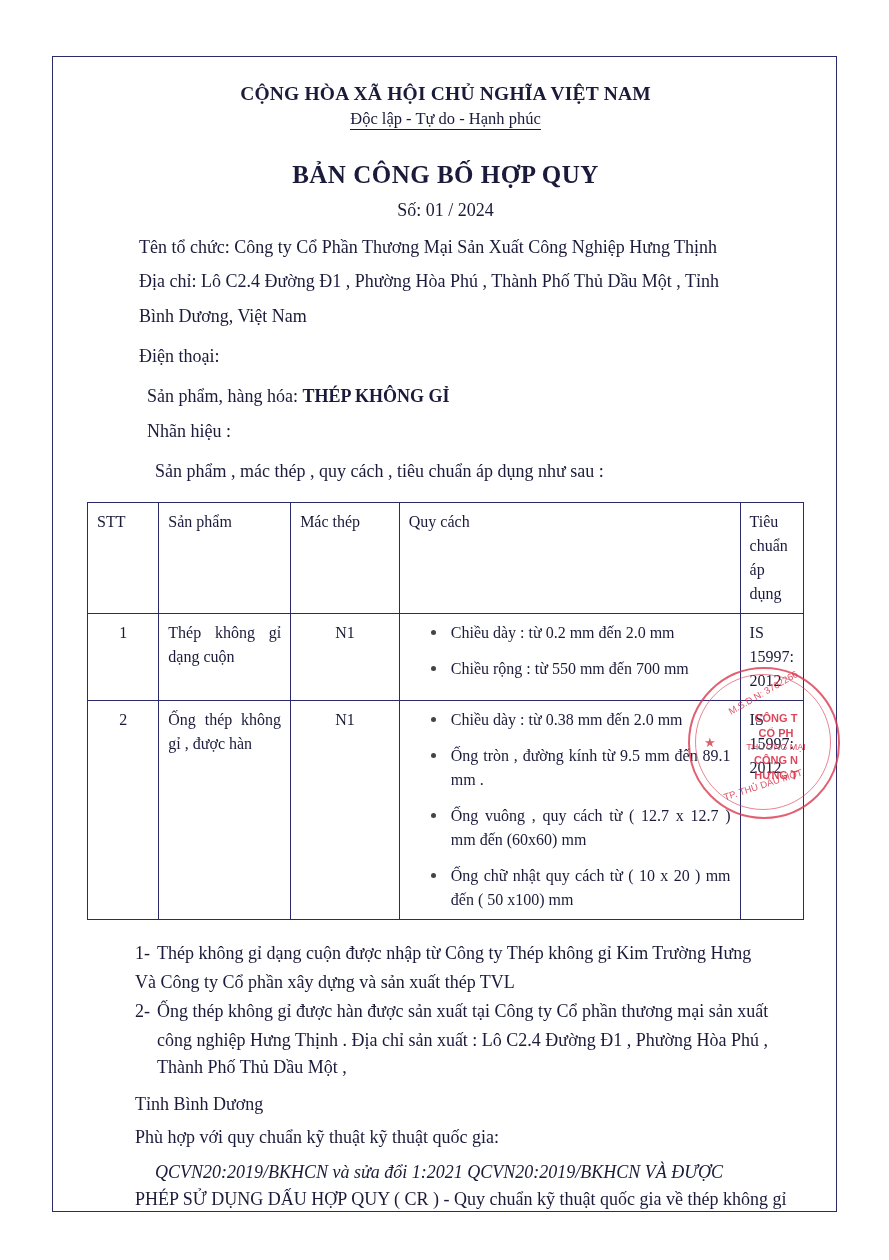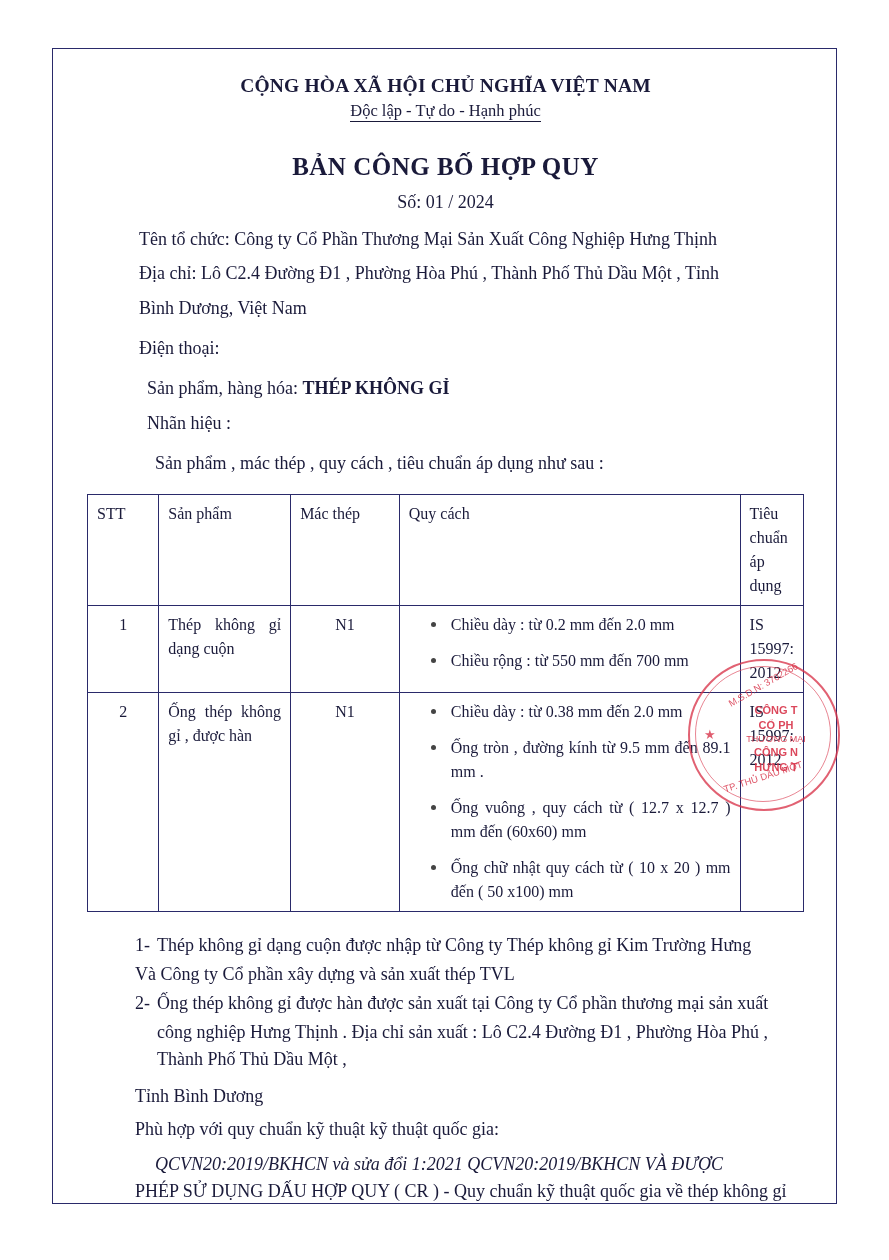--- a/index.html
+++ b/index.html
@@ -11,21 +11,21 @@
     width: 889px;
     height: 1260px;
     position: relative;
     font-family: "Liberation Serif", serif;
     color: #1a1a3a;
     overflow: hidden;
   }
   .page-frame {
     position: absolute;
     left: 52px;
-    top: 48px;
+    top: 56px;
     width: 785px;
     height: 1156px;
     border: 1.5px solid #2a2a6a;
     box-sizing: border-box;
   }
   .doc-body {
     position: absolute;
     left: 0;
     top: 0;
     width: 785px;

